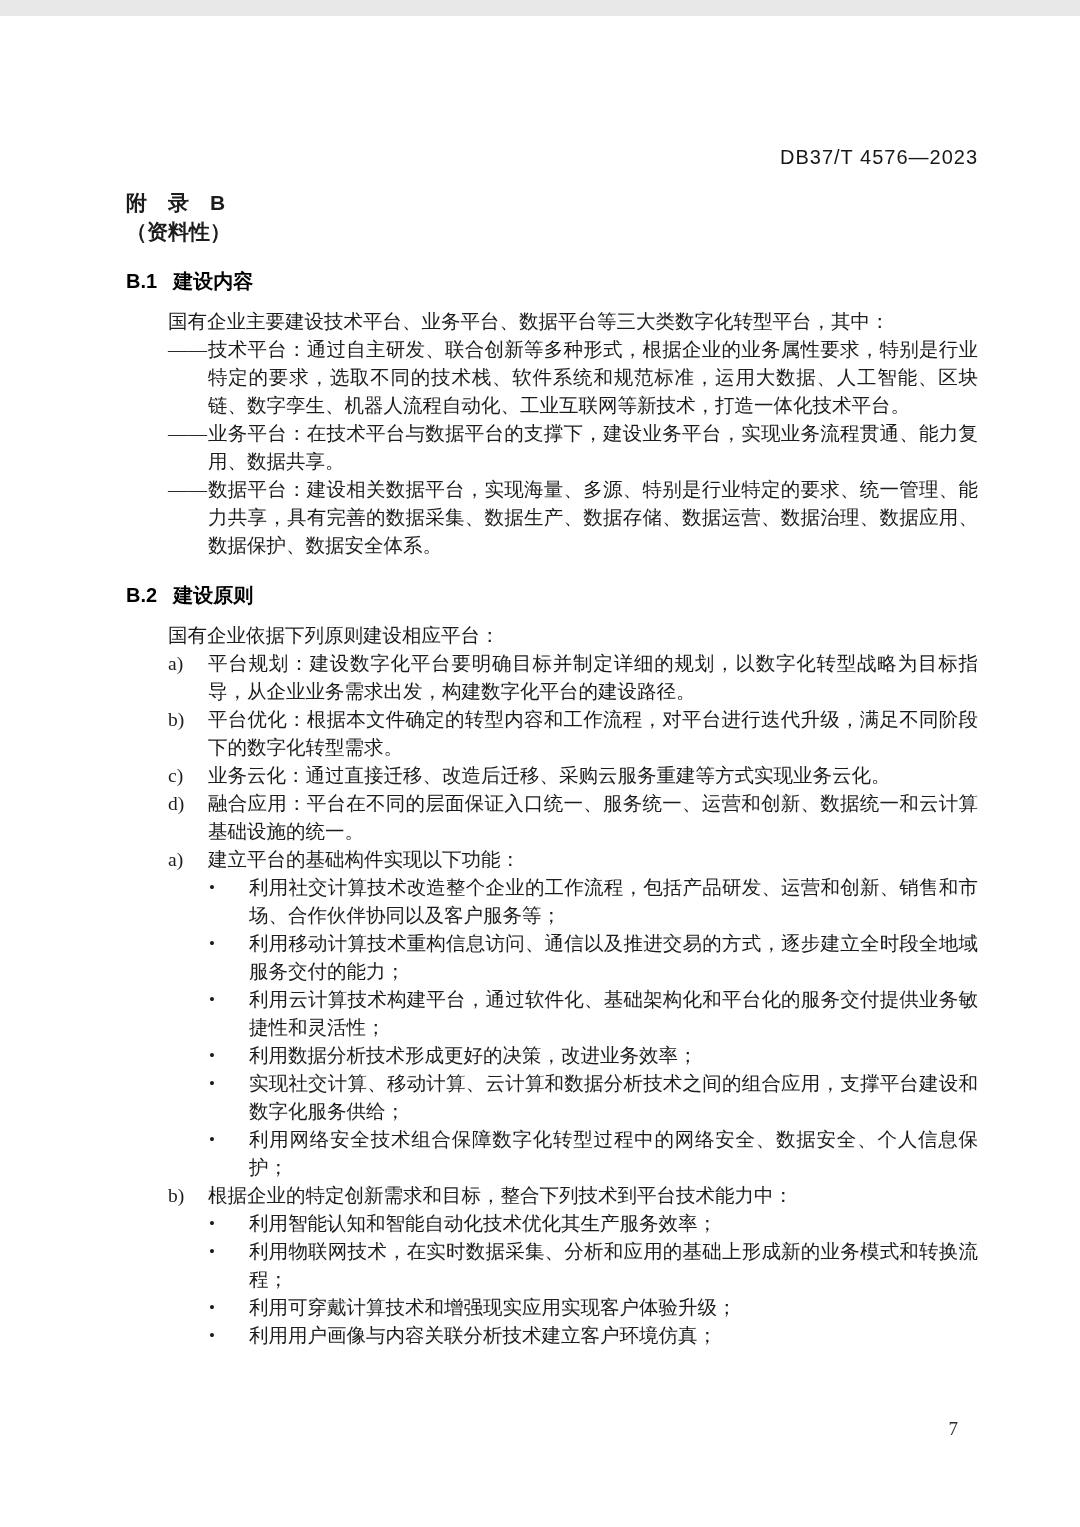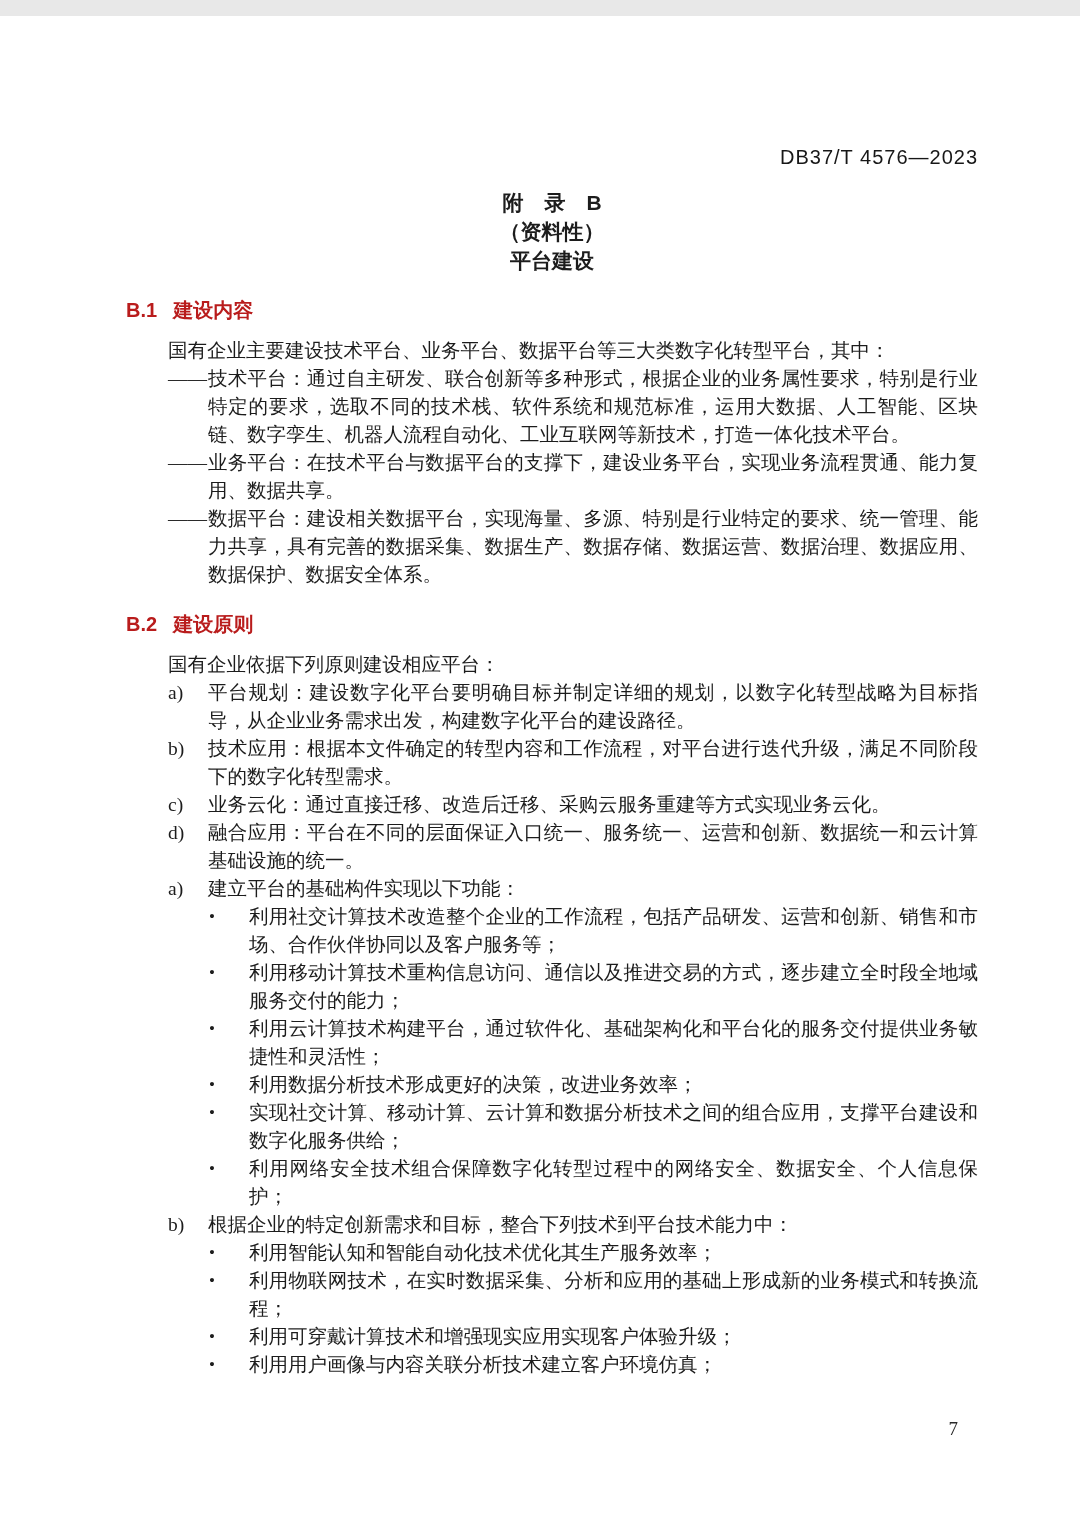--- a/index.html
+++ b/index.html
@@ -22,35 +22,35 @@
   .doc-code{
     text-align:right;
     font-family:"Liberation Sans","DejaVu Sans",sans-serif;
     font-size:20px;
     letter-spacing:1px;
     line-height:30px;
     color:#171717;
   }
   .title-block{
     margin-top:16px;
-    text-align:center;
+    text-align:left;
     font-family:"Liberation Sans","DejaVu Sans",sans-serif;
     font-weight:bold;
   }
   .title-block .t{
     font-size:21px;
     line-height:29px;
   }
   .sec-h{
     margin:21px 0 13px 0;
     font-family:"Liberation Sans","DejaVu Sans",sans-serif;
     font-weight:bold;
     font-size:20px;
     line-height:28px;
-    color:#b91c1c;
+    color:#000000;
   }
   .sec-h .sec-num{margin-right:16px;}
   .intro{
     margin:0 0 0 42px;
     text-align:justify;
   }
   .hang{
     display:flex;
     margin-left:42px;
   }
@@ -83,21 +83,20 @@
 <body>
 
 <div class="page">
   <main class="content">
 
     <div class="doc-code">DB37/T 4576—2023</div>
 
     <div class="title-block">
       <div class="t">附　录　B</div>
       <div class="t">（资料性）</div>
-      <div class="t">平台建设</div>
     </div>
 
     <section>
       <h2 class="sec-h">
         <span class="sec-num">B.1</span><span class="sec-title">建设内容</span>
       </h2>
       <p class="intro">国有企业主要建设技术平台、业务平台、数据平台等三大类数字化转型平台，其中：</p>
 
       <div class="hang">
         <span class="marker">——</span>
@@ -118,21 +117,21 @@
         <span class="sec-num">B.2</span><span class="sec-title">建设原则</span>
       </h2>
       <p class="intro">国有企业依据下列原则建设相应平台：</p>
 
       <div class="hang">
         <span class="marker">a)</span>
         <span class="txt">平台规划：建设数字化平台要明确目标并制定详细的规划，以数字化转型战略为目标指导，从企业业务需求出发，构建数字化平台的建设路径。</span>
       </div>
       <div class="hang">
         <span class="marker">b)</span>
-        <span class="txt">技术应用：根据本文件确定的转型内容和工作流程，对平台进行迭代升级，满足不同阶段下的数字化转型需求。</span>
+        <span class="txt">平台优化：根据本文件确定的转型内容和工作流程，对平台进行迭代升级，满足不同阶段下的数字化转型需求。</span>
       </div>
       <div class="hang">
         <span class="marker">c)</span>
         <span class="txt">业务云化：通过直接迁移、改造后迁移、采购云服务重建等方式实现业务云化。</span>
       </div>
       <div class="hang">
         <span class="marker">d)</span>
         <span class="txt">融合应用：平台在不同的层面保证入口统一、服务统一、运营和创新、数据统一和云计算基础设施的统一。</span>
       </div>
     </section>

